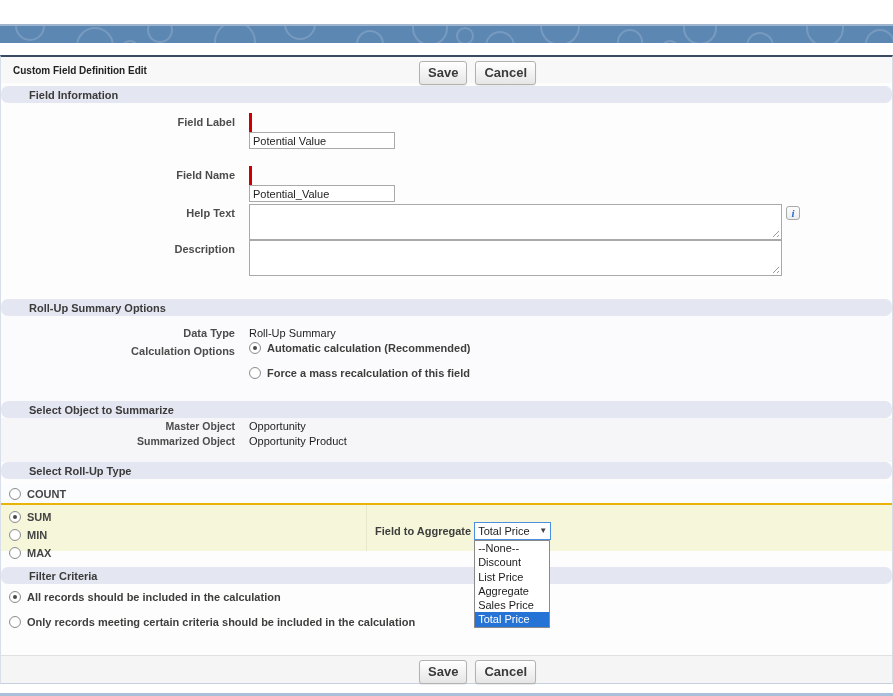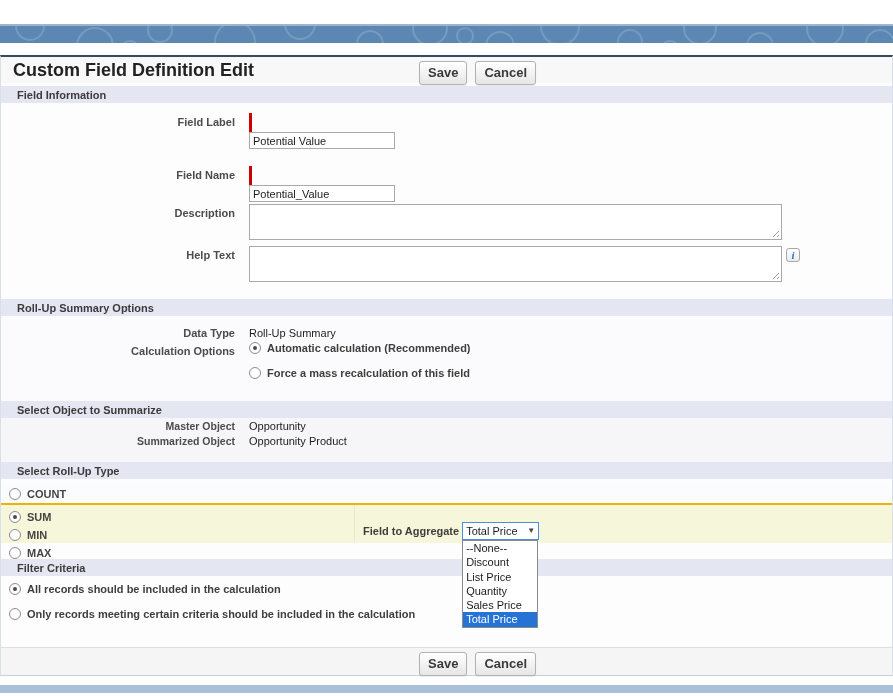--- a/index.html
+++ b/index.html
@@ -8,28 +8,28 @@
   
   .top-white { height:24px; background:#ffffff; }
   .brand-band { height:19px; background:#5d87b3; border-top:2px solid #9fb5cd; position:relative; overflow:hidden; }
   .brand-band svg { position:absolute; top:-4px; left:0; }
   .gap-white { height:12px; background:#ffffff; }
 
   
   .panel { background:#fdfdfe; border-top:2px solid #3a4a63; border-left:1px solid #d9dfe8; border-right:1px solid #d9dfe8; border-bottom:1px solid #c7d0de; position:relative; }
 
   .title-row { height:26px; background:#f8f8f9; display:flex; align-items:center; padding-left:12px; position:relative; }
-  .page-title { font-size:18px; font-weight:bold; color:#222; }
+  .page-title { font-size:10px; font-weight:bold; color:#222; }
   .title-gap { height:3px; background:#fdfdfe; }
 
   .btn { display:inline-block; font-size:13px; font-weight:bold; color:#3a3a3a; background:linear-gradient(#ffffff,#e6e6e6); border:1px solid #b2b2b2; border-radius:3px; padding:3px 8px 4px; cursor:pointer; box-shadow:0 1px 1px rgba(0,0,0,.08); font-family:"Liberation Sans", sans-serif; }
   .btn + .btn { margin-left:5px; }
   .title-buttons { position:absolute; left:418px; top:4px; }
 
-  .sec-header { height:17px; background:#e4e6f1; display:flex; align-items:center; padding-left:16px; font-weight:bold; color:#3b3b3b; }
+  .sec-header { height:17px; background:#e4e6f1; display:flex; align-items:center; padding-left:28px; font-weight:bold; color:#3b3b3b;border-radius:7px; }
 
   
   .form-row { display:flex; }
   .form-label { width:248px; text-align:right; padding-right:14px; font-weight:bold; color:#4c4c4c; padding-top:3px; flex:0 0 248px; }
   .form-value { padding-top:3px; color:#1d1d1d; }
 
   .req-wrap { display:flex; align-items:flex-start;flex-direction:column; }
   .req-bar { width:3px; height:19px; background:#cc0000; margin-right:1px; }
   .text-input { width:146px; height:17px; border:1px solid #a9a9a9; font-family:"Liberation Sans", sans-serif; font-size:11px; padding:1px 3px; color:#1d1d1d; background:#fff; }
 
@@ -57,21 +57,21 @@
 
   .so-content { background:#f6f6f8; padding-top:0; padding-bottom:14px; }
   .so-row { margin-bottom:1px; }
   .so-row .form-label { padding-top:2px; font-size:10.5px; }
   .so-row .form-value { padding-top:2px; }
 
   
   .rt-gap { height:6px; background:#fdfdfe; }
   .count-row { height:20px; background:#fbfcfe; display:flex; align-items:center; padding-left:8px; border-bottom:2px solid #eab308; }
   .rt-label { margin-left:6px; font-weight:bold; color:#454545; }
-  .yellow-block { display:flex; background:#f6f6da; height:38px; }
+  .yellow-block { display:flex; background:#f6f6da; height:46px;gap:12px; }
   .yellow-left { width:353px; flex:0 0 353px; padding:3px 0 0 8px; }
   .yellow-left .radio-line { height:18px; }
   .yellow-right { flex:1; border-left:1px solid #e8e8cd; position:relative; }
   .fta-line { position:absolute; top:17px; left:8px; display:flex; align-items:center; }
   .fta-label { font-weight:bold; color:#3e3e3c; margin-right:3px; }
 
   .select-wrap { position:relative; }
   .fake-select { width:77px; height:18px; border:1px solid #4a8ede; background:#fff; display:flex; align-items:center; justify-content:space-between; padding:0 3px; cursor:pointer; }
   .fake-select .sel-text { color:#1d1d1d; }
   .sel-arrow { font-size:8px; color:#444; line-height:1; }
@@ -143,38 +143,38 @@
     </div>
 
     <div class="form-row row-fieldname">
       <span class="form-label">Field Name</span>
       <span class="req-wrap">
         <span class="req-bar"></span>
         <input class="text-input" type="text" value="Potential_Value" style="">
       </span>
     </div>
 
+    <div class="form-row">
+      <span class="form-label">Help Text</span>
+      <span class="ta-wrap">
+        <div class="textarea">
+          <span class="resize-handle"></span>
+        </div>
+      </span>
+      <span class="info-btn">
+        <span class="info-glyph">i</span>
+      </span>
+    </div>
+
     <div class="form-row row-desc">
       <span class="form-label">Description</span>
       <span class="ta-wrap">
         <div class="textarea">
           <span class="resize-handle"></span>
         </div>
-      </span>
-    </div>
-
-    <div class="form-row">
-      <span class="form-label">Help Text</span>
-      <span class="ta-wrap">
-        <div class="textarea">
-          <span class="resize-handle"></span>
-        </div>
-      </span>
-      <span class="info-btn">
-        <span class="info-glyph">i</span>
       </span>
     </div>
   </div>
 
   <div class="sec-header">Roll-Up Summary Options</div>
   <div class="ru-content">
 
     <div class="form-row ru-datatype">
       <span class="form-label">Data Type</span>
       <span class="form-value">Roll-Up Summary</span>
@@ -235,21 +235,21 @@
         <span class="fta-label">Field to Aggregate</span>
         <span class="select-wrap">
           <span class="fake-select">
             <span class="sel-text">Total Price</span>
             <span class="sel-arrow">▼</span>
           </span>
           <div class="dropdown-list">
             <div class="dd-option">--None--</div>
             <div class="dd-option">Discount</div>
             <div class="dd-option">List Price</div>
-            <div class="dd-option">Quantity</div>
+            <div class="dd-option">Aggregate</div>
             <div class="dd-option">Sales Price</div>
             <div class="dd-option highlighted">Total Price</div>
           </div>
         </span>
       </div>
     </div>
   </div>
 
   <div class="rt-gap" style="height:16px"></div>
 

